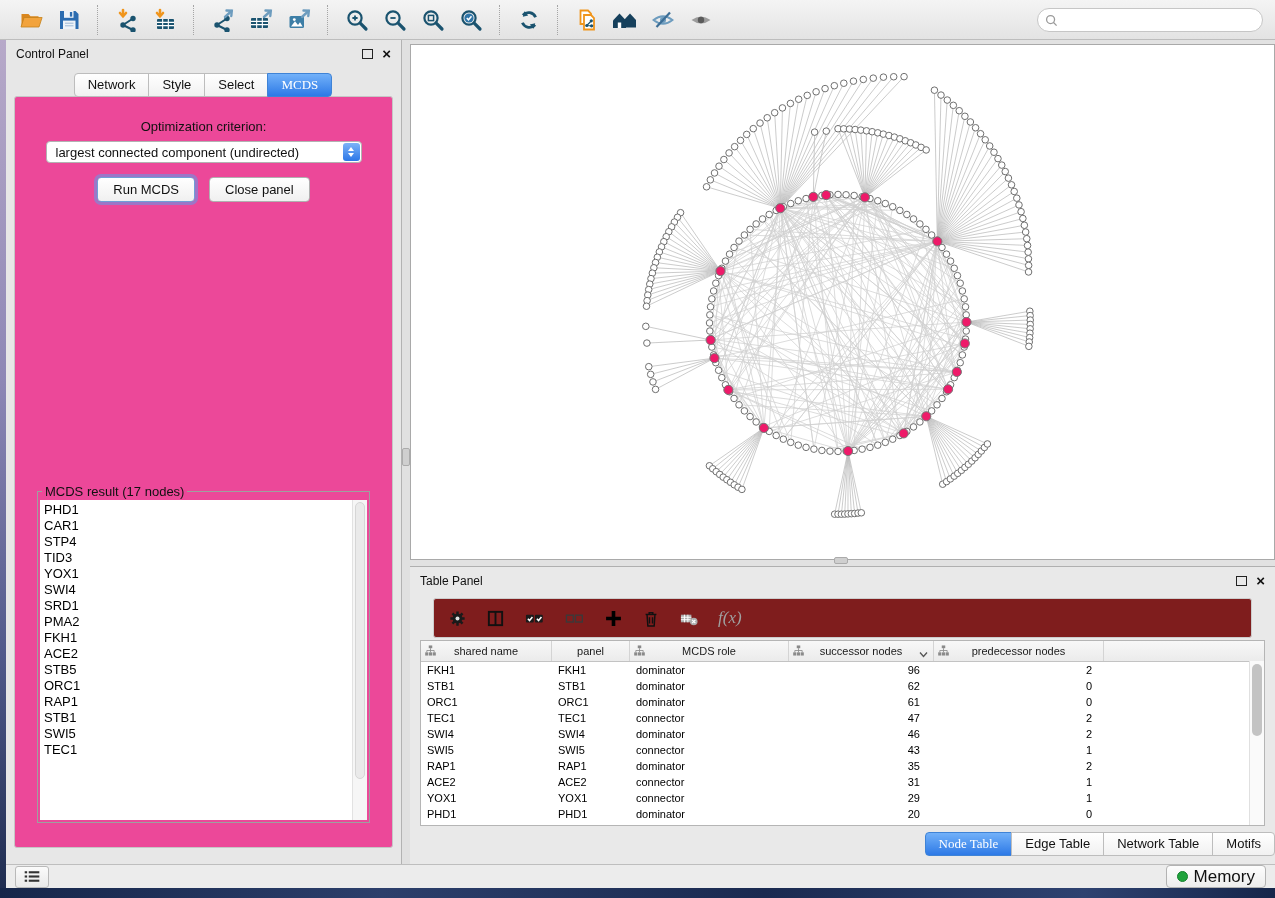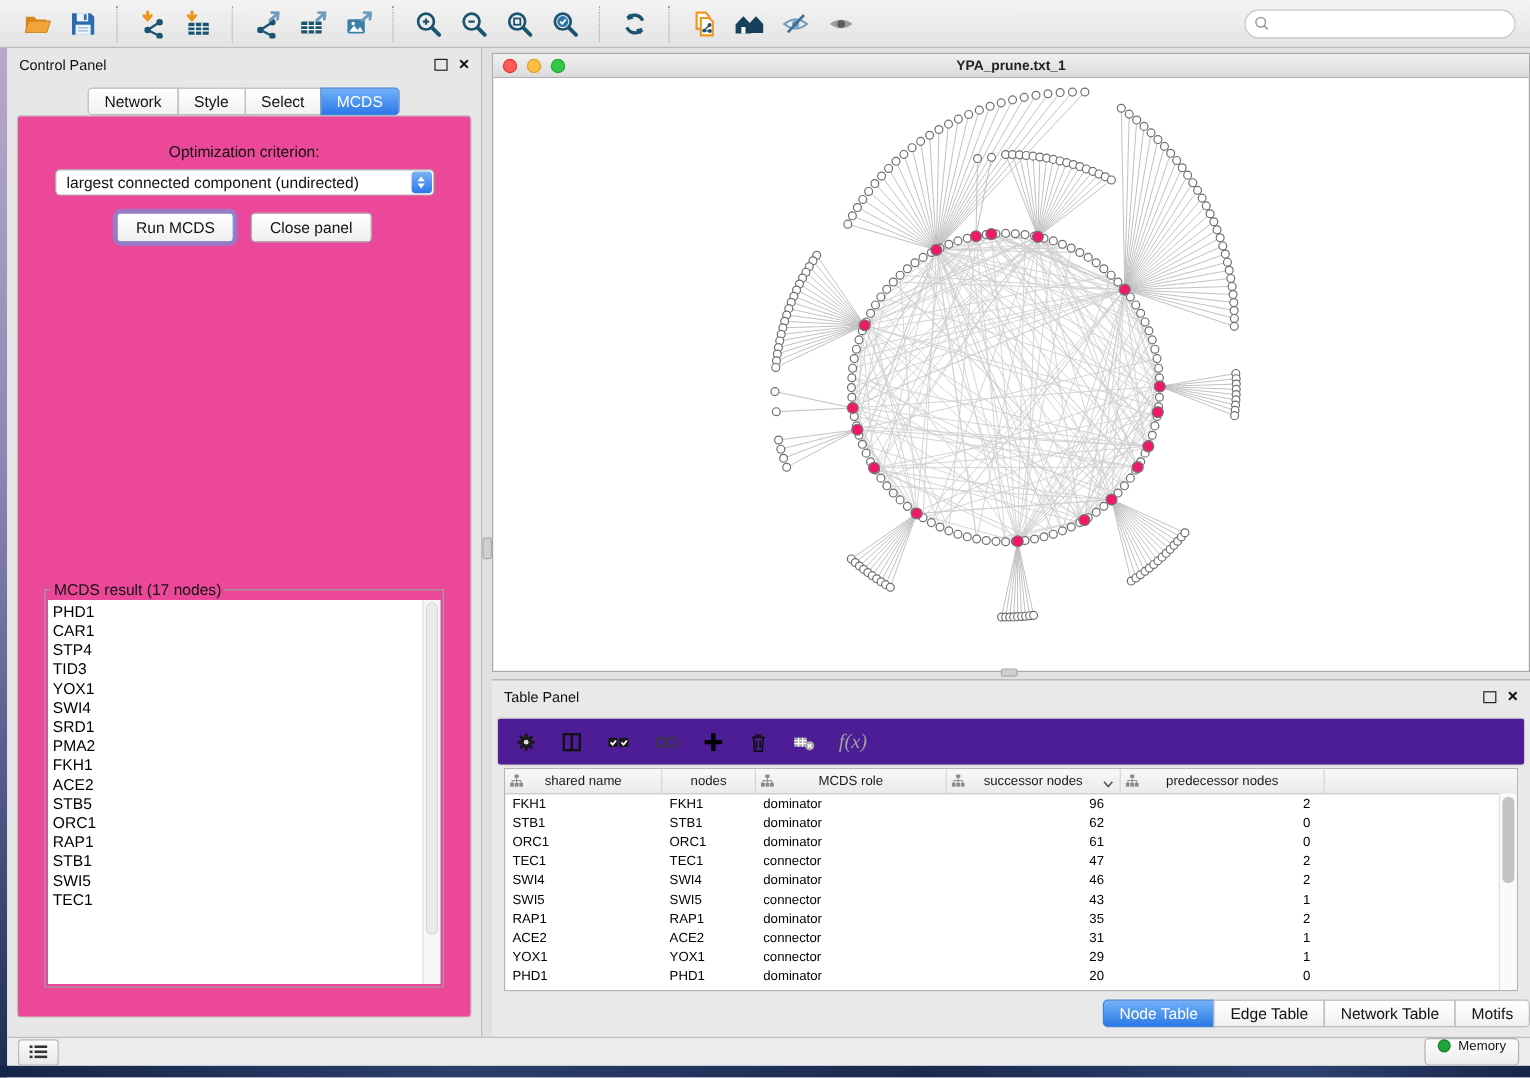--- a/index.html
+++ b/index.html
@@ -25,21 +25,21 @@
     background:#e7e7e7;border-right:1px solid #b2b2b2;box-sizing:border-box;}
   .panel-header{height:28px;display:flex;align-items:center;padding:0 10px;font-size:12px;color:#111;}
   .panel-header .win-ctrls{margin-left:auto;display:flex;align-items:center;gap:9px;}
   .float-ico{width:9px;height:8px;border:1.5px solid #222;display:inline-block;}
   .close-ico{font-size:15px;font-weight:bold;color:#111;line-height:10px;}
   .cp-tabs{position:absolute;top:33px;left:0;right:0;display:flex;justify-content:center;z-index:3;}
   .seg{border:1px solid #bdbdbd;background:linear-gradient(#ffffff,#f1f1f1);
     padding:3px 13px;font-size:13px;color:#111;margin-left:-1px;white-space:nowrap;}
   .seg:first-child{border-radius:4px 0 0 4px;}
   .seg:last-child{border-radius:0 4px 4px 0;}
-  .seg.active{background:linear-gradient(#72b1f9,#2d79e6);color:#fff;border-color:#3f83d6;}
+  .seg.active{background:linear-gradient(#72b1f9,#2d79e6);color:#fff;border-color:#3f83d6;font-family:Liberation Serif, serif;}
   .tab-pane{position:absolute;top:56px;left:8px;right:8px;bottom:16px;
     background:#ec4899;border:1px solid #c6c6c6;border-radius:3px;}
   .opt-label{text-align:center;margin-top:22px;font-size:13px;color:#111;}
   .mac-select{display:flex;align-items:center;width:316px;height:22px;margin:7px auto 0;
     background:#fff;border:1px solid #b2b2b2;border-radius:4px;box-sizing:border-box;}
   .mac-select-text{flex:1;font-size:13px;color:#111;padding-left:9px;white-space:nowrap;overflow:hidden;}
   .stepper{width:17px;height:18px;margin-right:1px;border-radius:3px;
     background:linear-gradient(#7db3f7,#2c77e8);display:flex;flex-direction:column;
     align-items:center;justify-content:center;gap:2px;}
   .tri-up{width:0;height:0;border-left:3.5px solid transparent;border-right:3.5px solid transparent;border-bottom:4px solid #fff;}
@@ -68,21 +68,21 @@
   .lights{display:flex;gap:8px;padding-left:8px;}
   .light{width:12px;height:12px;border-radius:50%;box-sizing:border-box;}
   .light.red{background:#fc5b57;border:1px solid #dd3c33;}
   .light.yellow{background:#fdbe41;border:1px solid #dfa023;}
   .light.green{background:#34c84a;border:1px solid #23a532;}
   .net-title-text{position:absolute;left:0;right:0;text-align:center;font-size:11.5px;font-weight:bold;color:#222;}
   .net-canvas{position:absolute;left:0;right:0;top:19px;bottom:0;overflow:hidden;}
   .h-handle{position:absolute;top:517px;left:424px;width:14px;height:7px;background:#cfcfcf;border:1px solid #ababab;border-radius:2px;box-sizing:border-box;}
   
   .table-panel{position:absolute;left:0;right:0;top:526px;bottom:0;background:#e9e9e9;border-top:1px solid #b0b0b0;}
-  .tp-toolbar{margin:3px 4px 0;height:38px;background:#4c1d95;border:1px solid #cdcdcd;border-radius:3px;
+  .tp-toolbar{margin:3px 23px 0;height:38px;background:#7f1d1d;border:1px solid #cdcdcd;border-radius:3px;
     display:flex;align-items:center;gap:19px;padding:0 14px;}
   .tt-btn{display:flex;align-items:center;justify-content:center;}
   .fx-label{font-size:17px;font-style:italic;font-family:"Liberation Serif","DejaVu Serif",serif;color:#a0a0a0;}
   .table-wrap{position:absolute;left:10px;right:10px;top:73px;bottom:38px;background:#fff;
     border:1px solid #b5b5b5;display:flex;flex-direction:column;box-sizing:border-box;}
   .thead{display:flex;height:20px;background:linear-gradient(#f8f8f8,#ebebeb);border-bottom:1px solid #c3c3c3;flex:none;}
   .th{position:relative;border-right:1px solid #d4d4d4;font-size:11px;color:#1a1a1a;
     display:flex;align-items:center;justify-content:center;box-sizing:border-box;}
   .th .tree-ico{position:absolute;left:4px;top:4px;}
   .th .sort-ico{position:absolute;right:5px;top:7px;}
@@ -93,21 +93,21 @@
   .td.num{text-align:right;}
   .tb-scroll{position:absolute;right:0;top:20px;bottom:0;width:15px;background:#fafafa;border-left:1px solid #e0e0e0;box-sizing:border-box;}
   .tb-scroll .thumb{position:absolute;left:2px;right:2px;top:3px;height:72px;background:#c3c3c3;border-radius:6px;}
   .tp-tabs{position:absolute;bottom:8px;left:0;right:0;display:flex;justify-content:flex-end;}
   
   .status-bar{position:absolute;left:6px;right:0;bottom:10px;height:24px;background:#ececec;
     border-top:1px solid #bebebe;display:flex;align-items:center;padding:0 9px;box-sizing:border-box;}
   .sb-list-btn{width:32px;height:20px;border:1px solid #b9b9b9;border-radius:3px;
     background:linear-gradient(#fbfbfb,#e9e9e9);display:flex;align-items:center;justify-content:center;}
   .memory-btn{margin-left:auto;height:21px;border:1px solid #b3b3b3;border-radius:4px;
-    background:linear-gradient(#fdfdfd,#ededed);display:flex;gap:6px;padding:0 10px;font-size:11px;color:#111;}
+    background:linear-gradient(#fdfdfd,#ededed);display:flex;align-items:center;gap:6px;padding:0 10px;font-size:17px;color:#111;}
   .mem-dot{width:11px;height:11px;border-radius:50%;background:#1fa33c;border:1px solid #15802d;box-sizing:border-box;}
 </style>
 </head>
 <body>
 
 <div class="screen">
   <div class="wallpaper-left"></div>
   <div class="wallpaper-bottom"></div>
 
   <div class="toolbar">
@@ -341,28 +341,20 @@
       </fieldset>
     </div>
   </div>
 
   <div class="v-splitter">
     <div class="handle"></div>
   </div>
 
   <div class="right-area">
     <div class="net-window">
-      <div class="net-title">
-        <span class="net-title-text">YPA_prune.txt_1</span>
-        <span class="lights">
-          <span class="light red"></span>
-          <span class="light yellow"></span>
-          <span class="light green"></span>
-        </span>
-      </div>
       <div class="net-canvas">
         <svg width="100%" height="100%" viewBox="0 0 865 497" preserveAspectRatio="xMidYMid meet">
             <g stroke="#979797" stroke-width="0.75" opacity="0.45">
               <line x1="370.0" y1="144.8" x2="536.9" y2="190.9"></line>
               <line x1="370.0" y1="144.8" x2="300.0" y2="276.2"></line>
               <line x1="370.0" y1="144.8" x2="552.9" y2="292.1"></line>
               <line x1="370.0" y1="144.8" x2="358.9" y2="368.9"></line>
               <line x1="370.0" y1="144.8" x2="522.0" y2="348.3"></line>
               <line x1="370.0" y1="144.8" x2="334.0" y2="171.7"></line>
               <line x1="370.0" y1="144.8" x2="352.2" y2="155.6"></line>
@@ -1091,21 +1083,21 @@
                     <rect x="4.3" y="8" width="3.4" height="3.5"></rect>
                     <rect x="8.4" y="8" width="3.4" height="3.5"></rect>
                   </g>
                   <g stroke="#8a8a8a" fill="none" stroke-width="0.9">
                     <path d="M6 3.5 V6 M2 8 V6 h8 V8 M6 6 V8"></path>
                   </g>
                 </svg></span>
               <span>shared name</span>
             </div>
             <div class="th" style="width: 78px; flex: 0 0 auto;">
-              <span>nodes</span>
+              <span>panel</span>
             </div>
             <div class="th" style="width: 159px; flex: 0 0 auto;">
               <span class="tree-ico"><svg width="11" height="11" viewBox="0 0 12 12">
                   <g fill="#8a8a8a">
                     <rect x="4.1" y="0.5" width="3.8" height="3"></rect>
                     <rect x="0.2" y="8" width="3.4" height="3.5"></rect>
                     <rect x="4.3" y="8" width="3.4" height="3.5"></rect>
                     <rect x="8.4" y="8" width="3.4" height="3.5"></rect>
                   </g>
                   <g stroke="#8a8a8a" fill="none" stroke-width="0.9">

